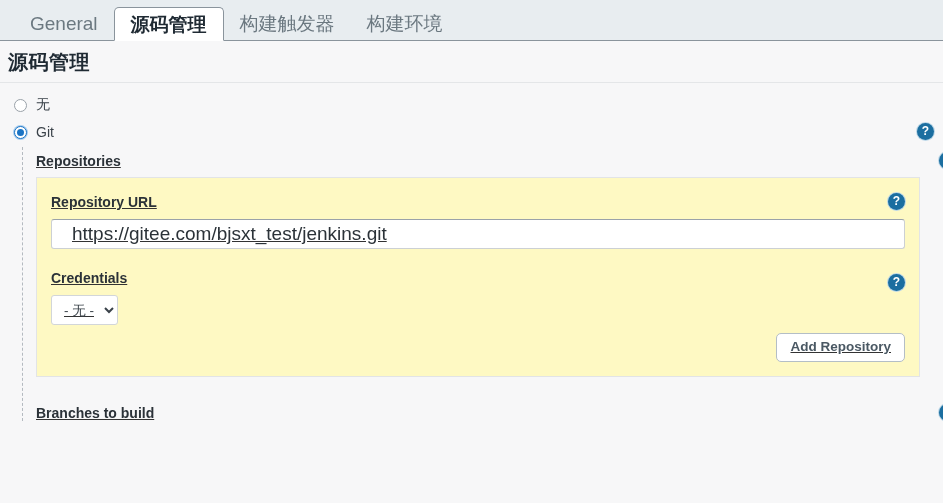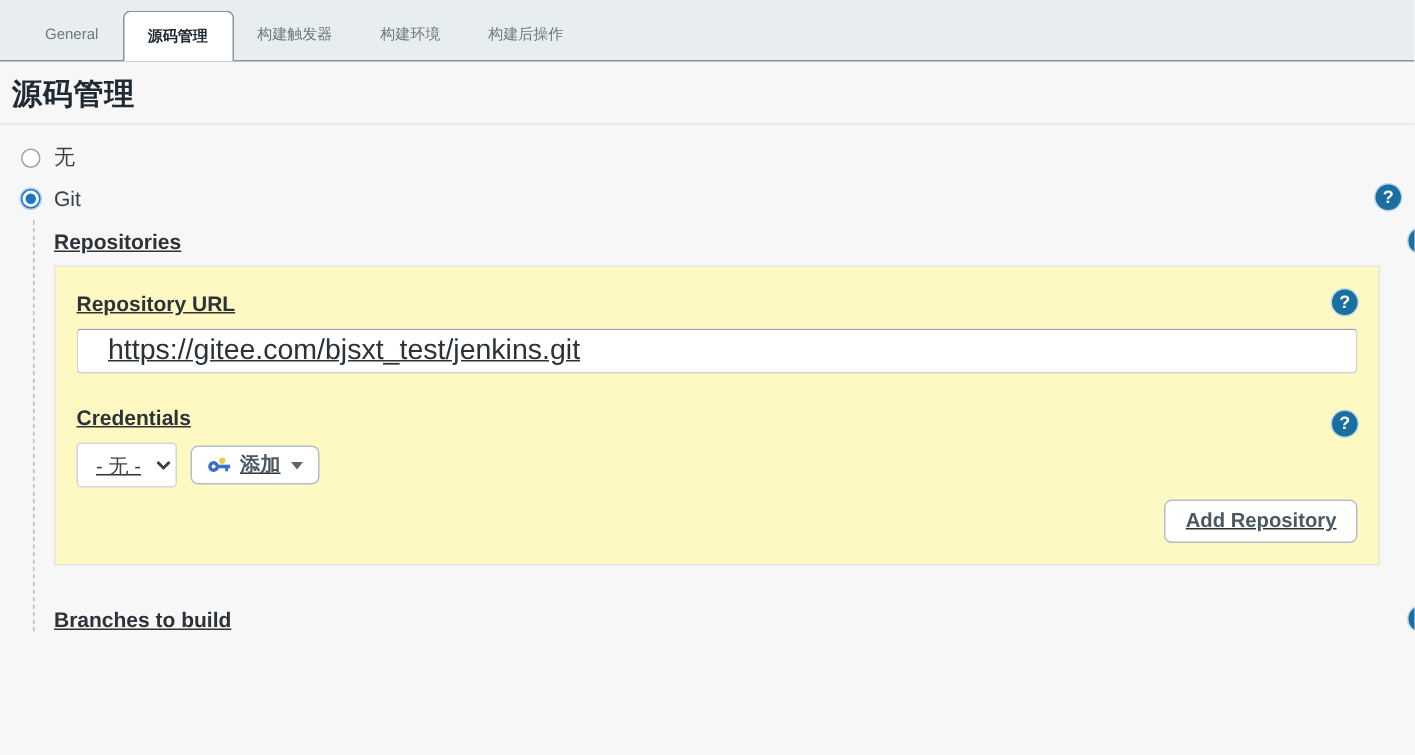--- a/index.html
+++ b/index.html
@@ -21,21 +21,21 @@
     height: 41px;
     background: #e8edf0;
     border-bottom: 1px solid #8a949c;
     display: flex;
     align-items: flex-end;
     padding-left: 14px;
     box-sizing: border-box;
     position: relative;
   }
   .tab {
-    font-size: 10px;
+    font-size: 19px;
     color: #6b7880;
     padding: 0 16px;
     height: 32px;
     line-height: 32px;
     margin-bottom: 0;
     box-sizing: border-box;
     white-space: nowrap;
     cursor: pointer;
   }
   .tab.active {
@@ -240,21 +240,20 @@
   }
 </style>
 </head>
 <body>
 
 <div class="tabbar">
   <div class="tab">General</div>
   <div class="tab active">源码管理</div>
   <div class="tab">构建触发器</div>
   <div class="tab">构建环境</div>
-  <div class="tab">构建后操作</div>
 </div>
 
 <div class="page-title">源码管理</div>
 <div class="title-rule"></div>
 
 <div class="radio-area">
 
   <div class="radio-row">
     <span class="radio"></span>
     <span class="radio-label">无</span>
@@ -287,33 +286,20 @@
     <div class="field-label" style="margin-top:21px;">
       <span>Credentials</span>
       <span class="help help-abs" style="right:14px; top:96px;">?</span>
     </div>
 
     <div class="cred-row">
       <select class="cred-select">
         <option>- 无 -</option>
       </select>
 
-      <button class="btn btn-add-cred">
-        <span style="display:inline-flex;align-items:center;">
-          <svg width="17" height="12" viewBox="0 0 17 12" xmlns="http://www.w3.org/2000/svg">
-            <circle cx="4.4" cy="7" r="3.6" fill="#3a6fc4"></circle>
-            <circle cx="4.4" cy="7" r="1.3" fill="#ffffff"></circle>
-            <rect x="7" y="5.8" width="8.4" height="2.4" fill="#3a6fc4"></rect>
-            <rect x="12.1" y="7.9" width="1.9" height="2.3" fill="#3a6fc4"></rect>
-            <circle cx="10.1" cy="3.1" r="2.1" fill="#f2c84b"></circle>
-          </svg>
-        </span>
-        <span>添加</span>
-        <span class="caret"></span>
-      </button>
     </div>
 
 
     <div class="btn-row-right2">
       <button class="btn">Add Repository</button>
     </div>
 
   </div>
 
   <div class="bottom-label">

